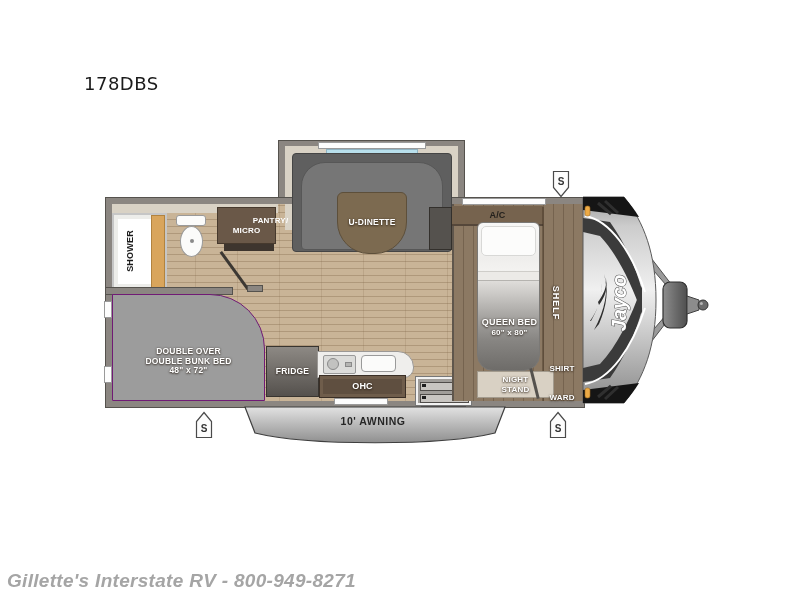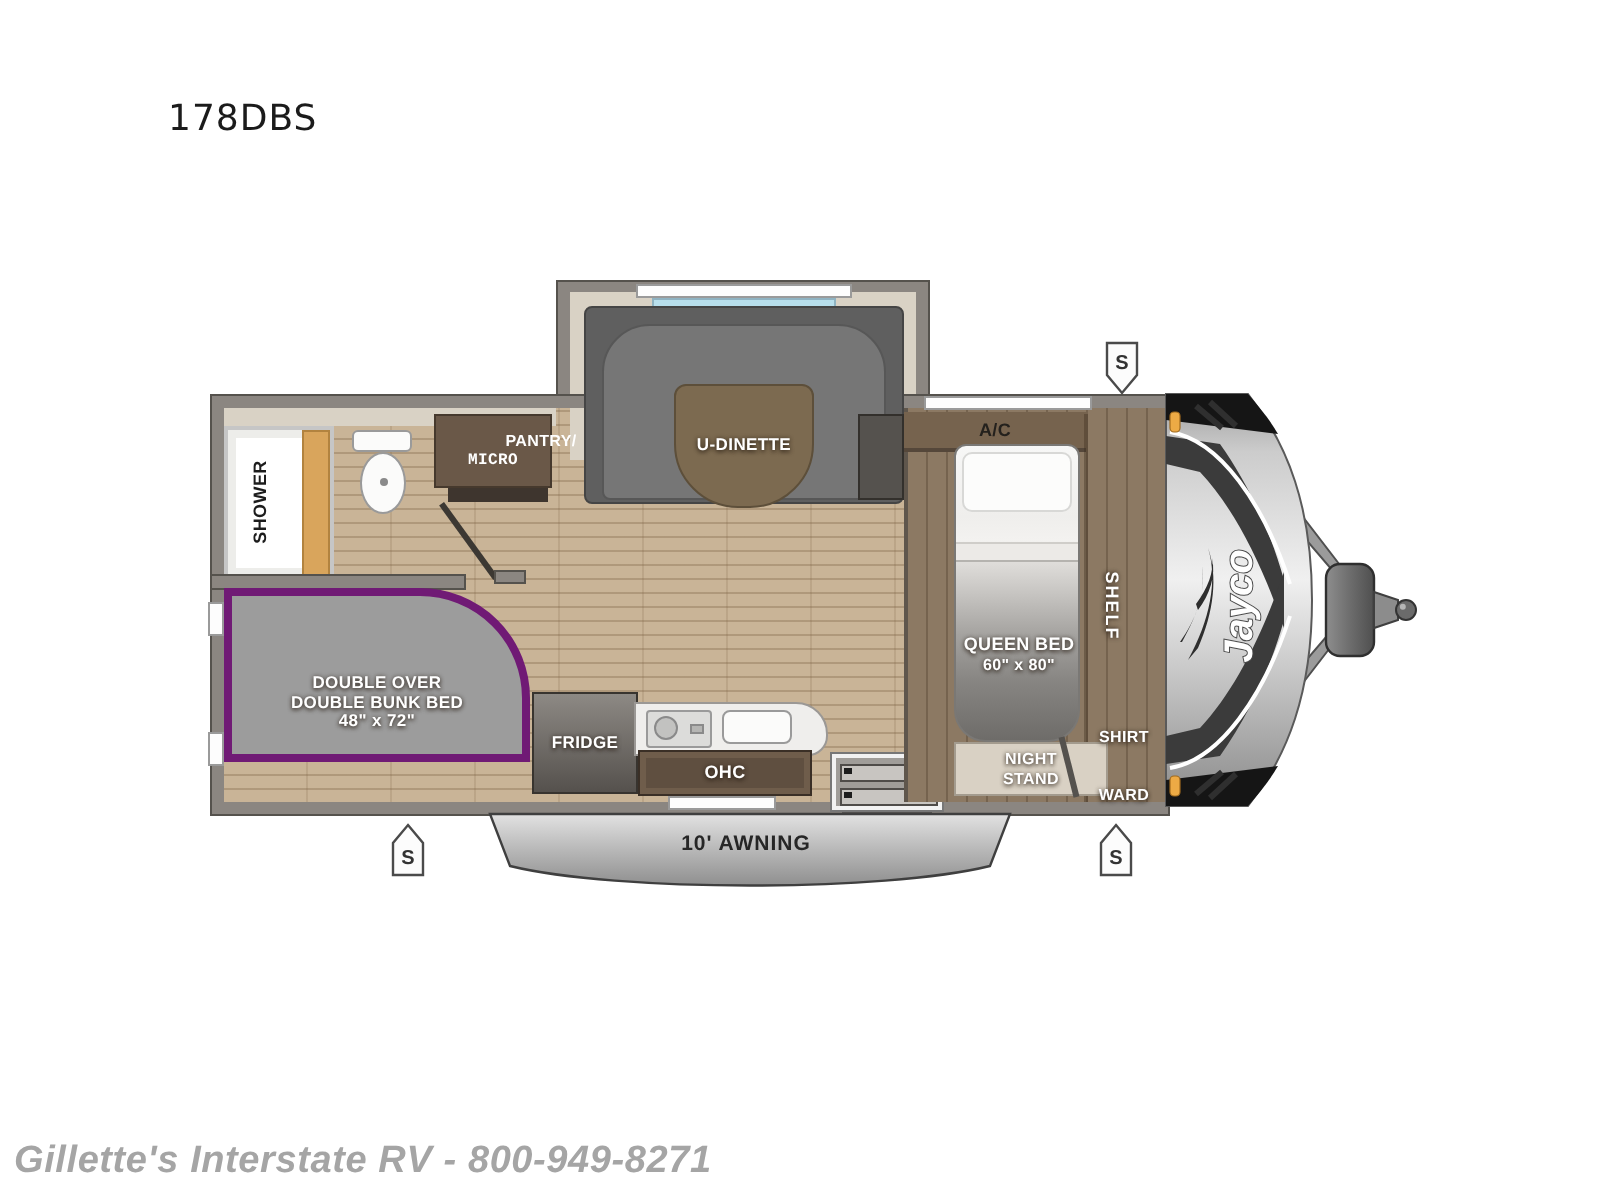--- a/index.html
+++ b/index.html
@@ -14,21 +14,21 @@
   .vtext-cw{transform:rotate(90deg);white-space:nowrap;}
   .wall{background:#8b8681;border:1px solid #55524d;}
   .window{background:#fdfdfd;border:1px solid #9a9a9a;}
   .flex-center{display:flex;flex-direction:column;align-items:center;justify-content:center;}
   #floor{background-color:#c9b497;
     background-image:
       repeating-linear-gradient(0deg, rgba(122,96,66,0) 0 6px, rgba(122,96,66,.33) 6px 7px),
       repeating-linear-gradient(90deg, rgba(122,96,66,0) 0 41px, rgba(122,96,66,.18) 41px 42px);}
   .woodplatform{background-color:#8c7963;
     background-image:repeating-linear-gradient(90deg, rgba(58,42,26,0) 0 9px, rgba(58,42,26,.28) 9px 10px);}
-  #title{font-size:18px;color:#1b1b1b;letter-spacing:.5px;font-family:"DejaVu Sans",sans-serif;}
+  #title{font-size:18px;color:#1b1b1b;letter-spacing:.5px;font-family:"DejaVu Sans",sans-serif;margin-top:24px;}
   #watermark{font-size:19px;color:#a5a5a5;font-weight:bold;font-style:italic;letter-spacing:.3px;}
   .steprail{position:relative;width:100%;height:7px;background:#c8c5c1;border:1px solid #4f4c49;margin-top:3px;}
   .steprail::before,.steprail::after{content:"";position:absolute;top:1px;width:4px;height:3px;background:#1d1d1d;}
   .steprail::before{left:1px;} .steprail::after{right:1px;}
 </style>
 </head>
 <body>
 
 <div id="canvas">
 
@@ -56,29 +56,29 @@
 
     <div class="abs" style="left:112px;top:213px;width:55px;height:77px;background:#ffffff;border:2px solid #c6c6c6;box-shadow:inset 0 0 0 4px #ededea;"></div>
     <div class="abs" style="left:151px;top:215px;width:14px;height:73px;background:#d9a55c;border:1px solid #b2833f;"></div>
     <div class="abs vtext lbl darktext" style="left:96px;top:245px;width:70px;height:12px;font-size:9px;color:#1c1c1c;">SHOWER</div>
     <div class="abs" style="left:176px;top:215px;width:30px;height:11px;background:#fbfbfa;border:1px solid #9a9a9a;border-radius:3px;"></div>
     <div class="abs" style="left:180px;top:226px;width:23px;height:31px;background:#fbfbfa;border:1px solid #9a9a9a;border-radius:50%;"></div>
     <div class="abs" style="left:190px;top:239px;width:4px;height:4px;background:#8a8a8a;border-radius:50%;"></div>
 
     <div class="abs flex-center" style="left:217px;top:207px;width:59px;height:37px;background:#6a5848;border:1px solid #46392d;">
       <span class="lbl" style="font-size:8px;margin-left:48px;">PANTRY/</span>
-      <span class="lbl" style="font-size:8px;font-family:Liberation Mono, monospace;">MICRO</span>
+      <span class="lbl" style="font-size:8px;">MICRO</span>
     </div>
     <div class="abs" style="left:224px;top:244px;width:50px;height:7px;background:#3e352e;"></div>
 
     <div class="abs wall" style="left:105px;top:287px;width:128px;height:8px;"></div>
     <div class="abs" style="left:222px;top:251px;width:46px;height:2.5px;background:#3c3833;transform:rotate(54deg);transform-origin:left top;"></div>
     <div class="abs wall" style="left:247px;top:285px;width:16px;height:7px;"></div>
 
-    <div class="abs flex-center" style="left:112px;top:294px;width:153px;height:87px;background:#9c9c9c;border:4px solid #701a75;border-radius:0 55px 0 0;padding-top:28px;">
+    <div class="abs flex-center" style="left:112px;top:294px;width:153px;height:107px;background:#9c9c9c;border:1px solid #701a75;border-radius:0 55px 0 0;padding-top:28px;">
       <span class="lbl shadowed" style="font-size:8.5px;">DOUBLE OVER</span>
       <span class="lbl shadowed" style="font-size:8.5px;">DOUBLE BUNK BED</span>
       <span class="lbl shadowed" style="font-size:8.5px;">48" x 72"</span>
     </div>
     <div class="abs window" style="left:104px;top:301px;width:8px;height:17px;"></div>
     <div class="abs window" style="left:104px;top:366px;width:8px;height:17px;"></div>
 
     <div class="abs flex-center" style="left:266px;top:346px;width:53px;height:51px;background:linear-gradient(180deg,#8d8984,#55514d);border:1px solid #38342f;">
       <span class="lbl shadowed" style="font-size:8.5px;">FRIDGE</span>
     </div>

